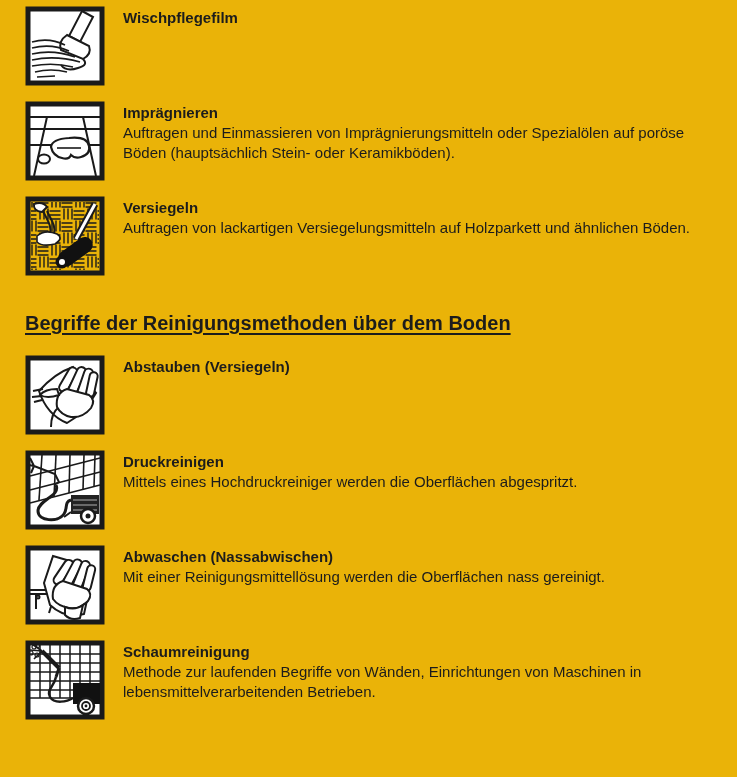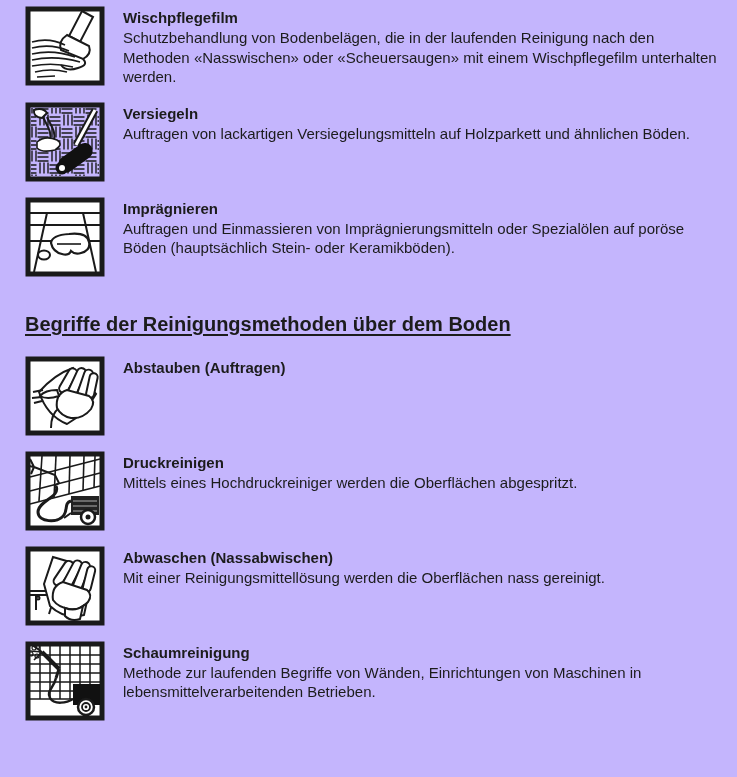--- a/index.html
+++ b/index.html
@@ -1,17 +1,17 @@
 <!DOCTYPE html>
 <html><head>
 <meta charset="utf-8">
 <style>
   html,body{margin:0;padding:0;background:#fff;}
   .page{
-    width:737px;height:777px;background:#c4b5fd;overflow:hidden;
+    width:737px;height:777px;background:#eab308;overflow:hidden;
     box-sizing:border-box;padding:6px 12px 0 25px;
     font-family:"Liberation Sans",sans-serif;color:#1c1c1c;
   }
   .entry{display:flex;gap:18px;align-items:flex-start;margin-bottom:15px;}
   .icon-box{width:80px;height:80px;flex:none;}
   .icon-box svg{display:block;}
   .entry-text{padding-top:2px;max-width:600px;}
   .entry-title{font-size:15px;font-weight:bold;line-height:20px;}
   .entry-desc{font-size:15px;line-height:19.5px;}
   .section-heading{
@@ -38,21 +38,42 @@
         <path class="thin" d="M7 48 Q28 43 50 51"></path>
         <path class="thin" d="M7 54 Q30 49 55 56"></path>
         <path class="thin" d="M7 60 Q28 56 48 61"></path>
         <path class="thin" d="M10 66 Q26 62 42 66"></path>
         <path class="thin" d="M12 71 L30 70"></path>
         <path class="med" d="M58 53 Q64 59 53 62 Q41 66 36 59"></path>
       </svg>
     </div>
     <div class="entry-text">
       <div class="entry-title">Wischpflegefilm</div>
-      <div class="entry-desc">Schutzbehandlung von Bodenbelägen, die in der laufenden Reinigung nach den Methoden «Nasswischen» oder «Scheuersaugen» mit einem Wischpflegefilm unterhalten werden.</div>
+    </div>
+  </div>
+
+  <div class="entry">
+    <div class="icon-box">
+      <svg width="80" height="80" viewBox="0 0 80 80">
+        <rect x="3" y="3" width="74" height="74" fill="#fff" stroke="#1a1a1a" stroke-width="5"></rect>
+        <g class="med">
+          <line x1="5" y1="16" x2="75" y2="16"></line>
+          <line x1="5" y1="28" x2="75" y2="28"></line>
+          <line x1="5" y1="44" x2="75" y2="44"></line>
+          <line x1="22" y1="16" x2="9" y2="75"></line>
+          <line x1="58" y1="16" x2="71" y2="75"></line>
+        </g>
+        <path d="M26 46 Q27 38 44 37 Q62 35 64 45 Q66 53 56 56 Q50 58 46 54 Q44 59 37 57 Q28 55 26 46 Z" fill="#fff" stroke="#1a1a1a" stroke-width="2.2"></path>
+        <line x1="32" y1="47" x2="56" y2="47" stroke="#1a1a1a" stroke-width="1.6"></line>
+        <ellipse cx="19" cy="58" rx="6" ry="4.5" fill="#fff" stroke="#1a1a1a" stroke-width="2"></ellipse>
+      </svg>
+    </div>
+    <div class="entry-text">
+      <div class="entry-title">Imprägnieren</div>
+      <div class="entry-desc">Auftragen und Einmassieren von Imprägnierungsmitteln oder Spezialölen auf poröse Böden (hauptsächlich Stein- oder Keramikböden).</div>
     </div>
   </div>
 
   <div class="entry">
     <div class="icon-box">
       <svg width="80" height="80" viewBox="0 0 80 80">
         <defs>
           <pattern id="weave" width="24" height="24" patternUnits="userSpaceOnUse">
             <g stroke="#1a1a1a" stroke-width="1.4">
               <path d="M3 0.5 V11.5 M7 0.5 V11.5 M11 0.5 V11.5"></path>
@@ -76,42 +97,20 @@
         <circle cx="37" cy="66" r="6.5" fill="#111"></circle>
         <circle cx="37" cy="66" r="3" fill="#fff"></circle>
       </svg>
     </div>
     <div class="entry-text">
       <div class="entry-title">Versiegeln</div>
       <div class="entry-desc">Auftragen von lackartigen Versiegelungsmitteln auf Holzparkett und ähnlichen Böden.</div>
     </div>
   </div>
 
-  <div class="entry">
-    <div class="icon-box">
-      <svg width="80" height="80" viewBox="0 0 80 80">
-        <rect x="3" y="3" width="74" height="74" fill="#fff" stroke="#1a1a1a" stroke-width="5"></rect>
-        <g class="med">
-          <line x1="5" y1="16" x2="75" y2="16"></line>
-          <line x1="5" y1="28" x2="75" y2="28"></line>
-          <line x1="5" y1="44" x2="75" y2="44"></line>
-          <line x1="22" y1="16" x2="9" y2="75"></line>
-          <line x1="58" y1="16" x2="71" y2="75"></line>
-        </g>
-        <path d="M26 46 Q27 38 44 37 Q62 35 64 45 Q66 53 56 56 Q50 58 46 54 Q44 59 37 57 Q28 55 26 46 Z" fill="#fff" stroke="#1a1a1a" stroke-width="2.2"></path>
-        <line x1="32" y1="47" x2="56" y2="47" stroke="#1a1a1a" stroke-width="1.6"></line>
-        <ellipse cx="19" cy="58" rx="6" ry="4.5" fill="#fff" stroke="#1a1a1a" stroke-width="2"></ellipse>
-      </svg>
-    </div>
-    <div class="entry-text">
-      <div class="entry-title">Imprägnieren</div>
-      <div class="entry-desc">Auftragen und Einmassieren von Imprägnierungsmitteln oder Spezialölen auf poröse Böden (hauptsächlich Stein- oder Keramikböden).</div>
-    </div>
-  </div>
-
   <h2 class="section-heading">Begriffe der Reinigungsmethoden über dem Boden</h2>
 
   <div class="entry">
     <div class="icon-box">
       <svg width="80" height="80" viewBox="0 0 80 80">
         <rect x="3" y="3" width="74" height="74" fill="#fff" stroke="#1a1a1a" stroke-width="5"></rect>
         <path class="wfill" d="M14 36 Q30 18 48 12 L71 38 Q60 58 42 68 Q22 60 14 36 Z"></path>
         <g class="med">
           <path d="M8 36 L18 34 M7 42 L17 41 M9 47 L17 45"></path>
           <path d="M26 72 Q26 58 34 52"></path>
@@ -120,21 +119,21 @@
           <rect x="39" y="11" width="9" height="27" rx="4.5" transform="rotate(30 43 24)"></rect>
           <rect x="48" y="11" width="9" height="29" rx="4.5" transform="rotate(25 52 25)"></rect>
           <rect x="56" y="13" width="9" height="29" rx="4.5" transform="rotate(19 60 27)"></rect>
           <rect x="63" y="17" width="8" height="25" rx="4" transform="rotate(12 67 29)"></rect>
           <path d="M32 52 Q30 38 42 34 L64 40 Q71 45 66 53 Q58 63 46 62 Q36 60 32 52 Z"></path>
           <path d="M34 40 Q22 44 15 40 Q20 34 32 34 Z"></path>
         </g>
       </svg>
     </div>
     <div class="entry-text">
-      <div class="entry-title">Abstauben (Auftragen)</div>
+      <div class="entry-title">Abstauben (Versiegeln)</div>
     </div>
   </div>
 
   <div class="entry">
     <div class="icon-box">
       <svg width="80" height="80" viewBox="0 0 80 80">
         <rect x="3" y="3" width="74" height="74" fill="#fff" stroke="#1a1a1a" stroke-width="5"></rect>
         <g class="thin">
           <path d="M5 26 L75 8"></path>
           <path d="M5 40 L75 22"></path>

